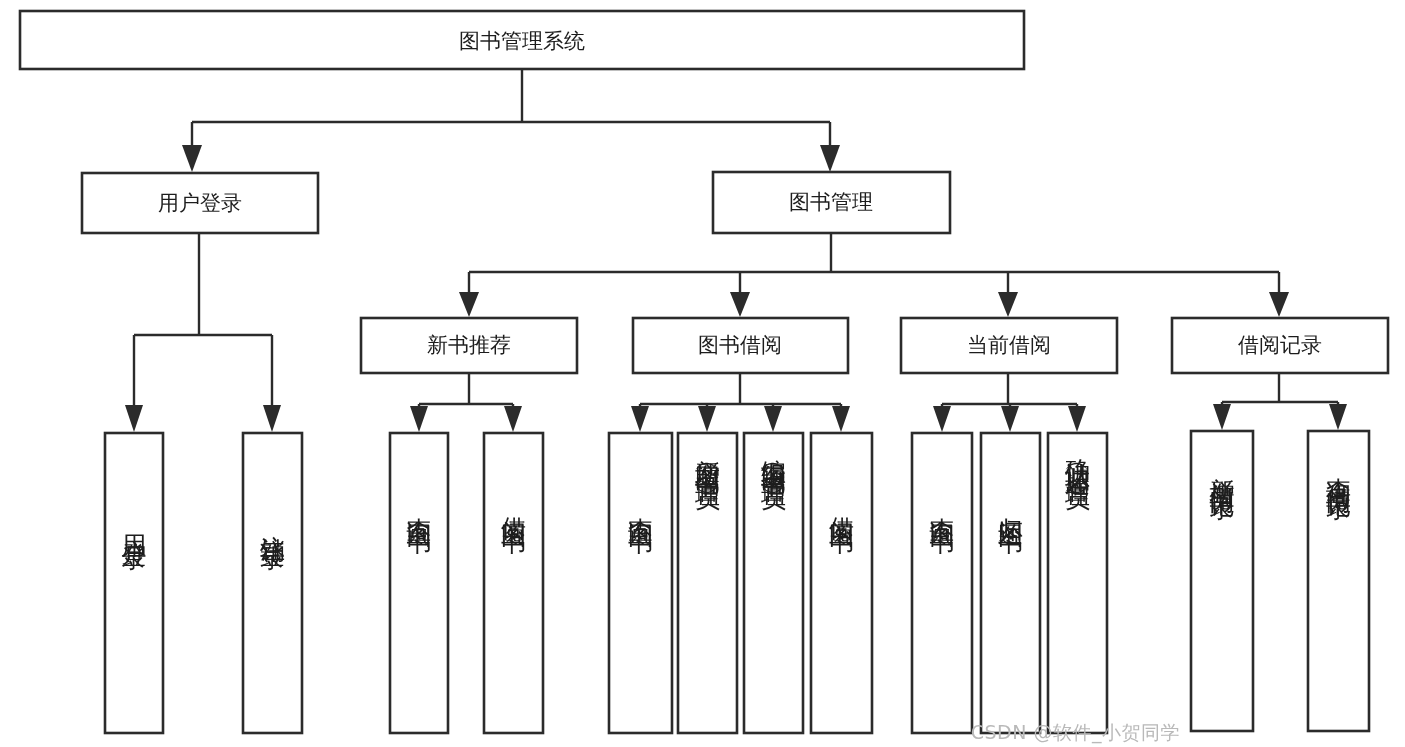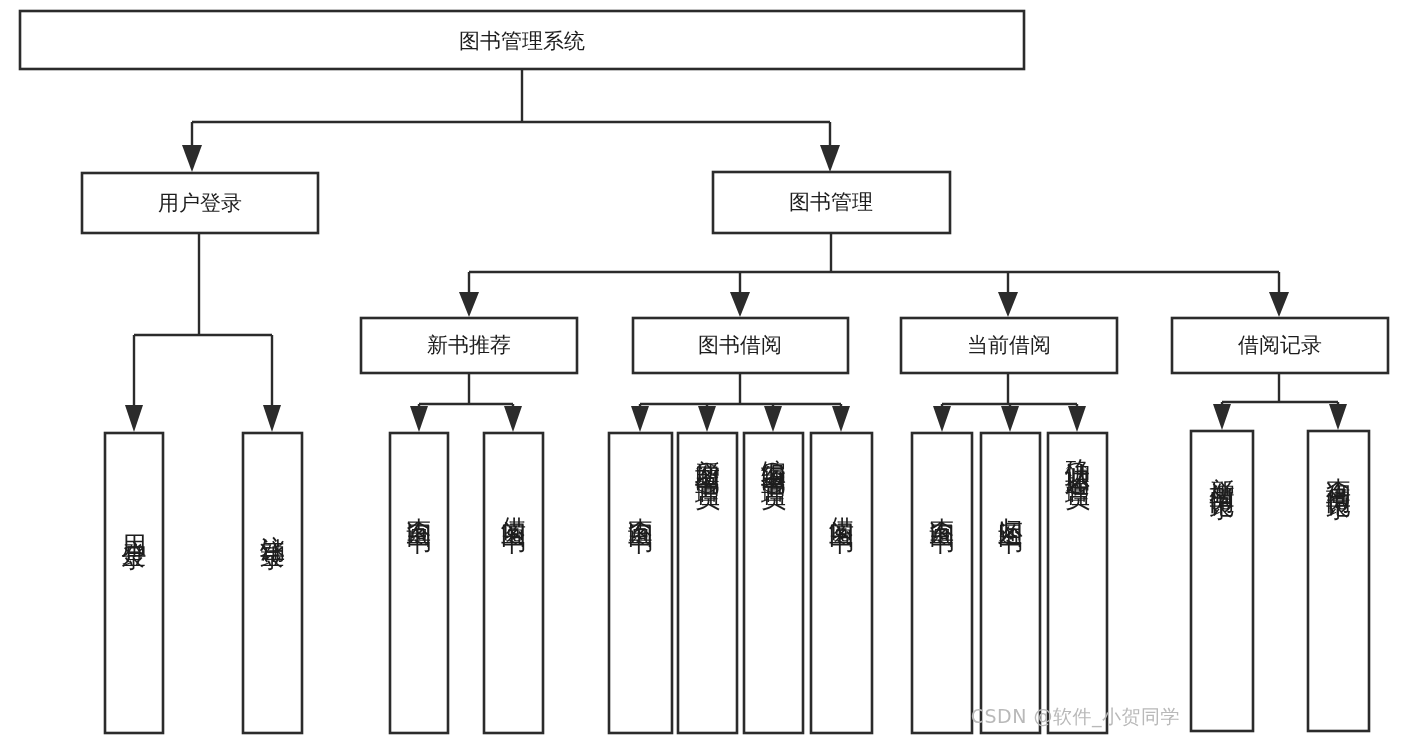--- a/index.html
+++ b/index.html
@@ -61,21 +61,21 @@
     font-family: "DejaVu Sans", "Liberation Sans", sans-serif;
     font-size: 25px;
     line-height: 1;
     letter-spacing: 4px;
     color: #1d1d1d;
     white-space: nowrap;
   }
   .watermark {
     position: absolute;
     right: 8px;
-    bottom: 17px;
+    bottom: 1px;
     font-family: "DejaVu Sans", "Liberation Sans", sans-serif;
     font-size: 19px;
     color: #b9b9b9;
     white-space: nowrap;
     letter-spacing: 0.5px;
   }
 </style>
 </head>
 <body>
 

